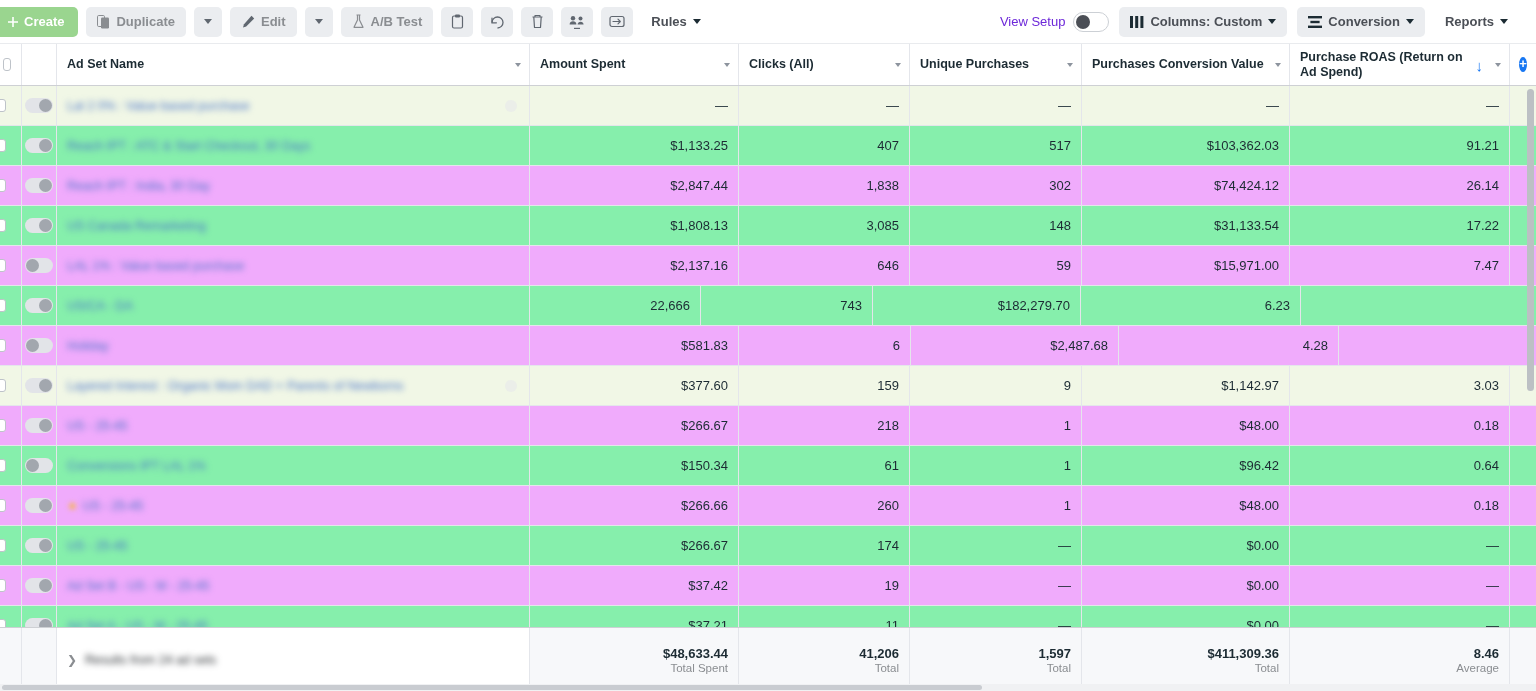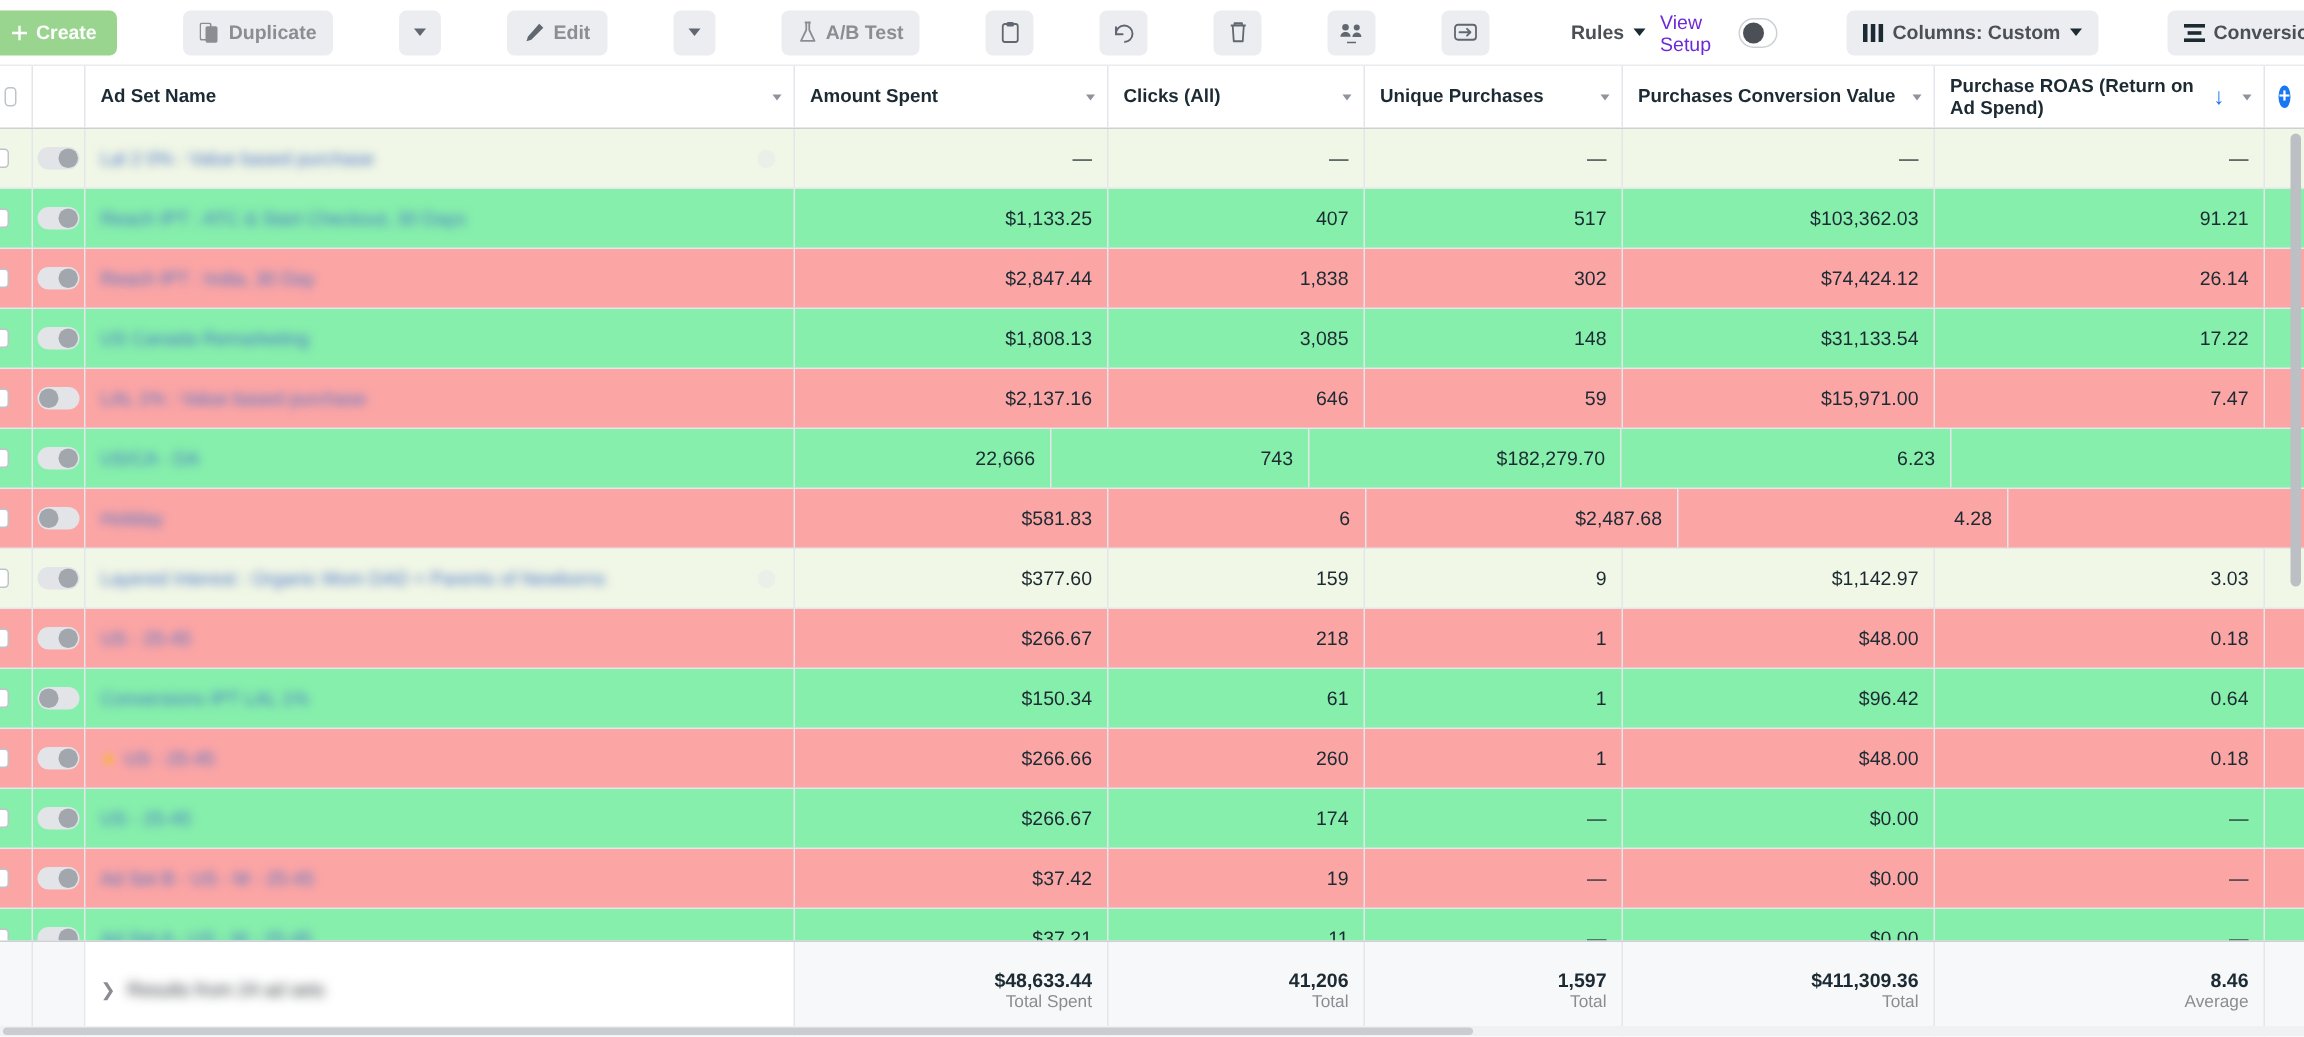--- a/index.html
+++ b/index.html
@@ -28,21 +28,20 @@
     height: 30px;
     border: none; border-radius: 5px;
     background: #ebedf0;
     color: #8a8d91;
     font-size: 13px; font-weight: bold;
     font-family: "Liberation Sans", sans-serif;
     display: inline-flex; align-items: center; gap: 6px;
     padding: 0 11px;
     cursor: pointer;
     white-space: nowrap;
-    margin-left: 36px;
   }
   .btn.create {
     background: #9ad58f; color: #ffffff;
     margin-left: -14px; padding-left: 22px; padding-right: 14px;
     border-radius: 5px;
   }
   .btn.icononly { padding: 0; width: 32px; justify-content: center; }
   .btn.caret { padding: 0; width: 28px; justify-content: center; }
   .btn.rules { background: transparent; color: #4b4f56; padding: 0 10px; }
   .btn.dark { color: #4b4f56; }
@@ -125,21 +124,21 @@
   }
   .plus-circle {
     width: 15px; height: 15px; border-radius: 50%;
     background: #1877f2; color: #fff;
     font-size: 13px; line-height: 14px; text-align: center;
     font-weight: bold;
   }
 
   
   .trow { height: 40px; }
-  .trow.white { background: #fca5a5; }
+  .trow.white { background: #f0abfc; }
   .trow.gray  { background: #86efac; }
   .trow.green { background: #f1f7e6; }
 
   .trow .cell.num {
     justify-content: flex-end;
     padding: 0 10px;
     font-size: 13px; color: #1c2b33;
     font-family: "Liberation Sans", sans-serif;
   }
   .trow .cell.name { padding-left: 10px; }

